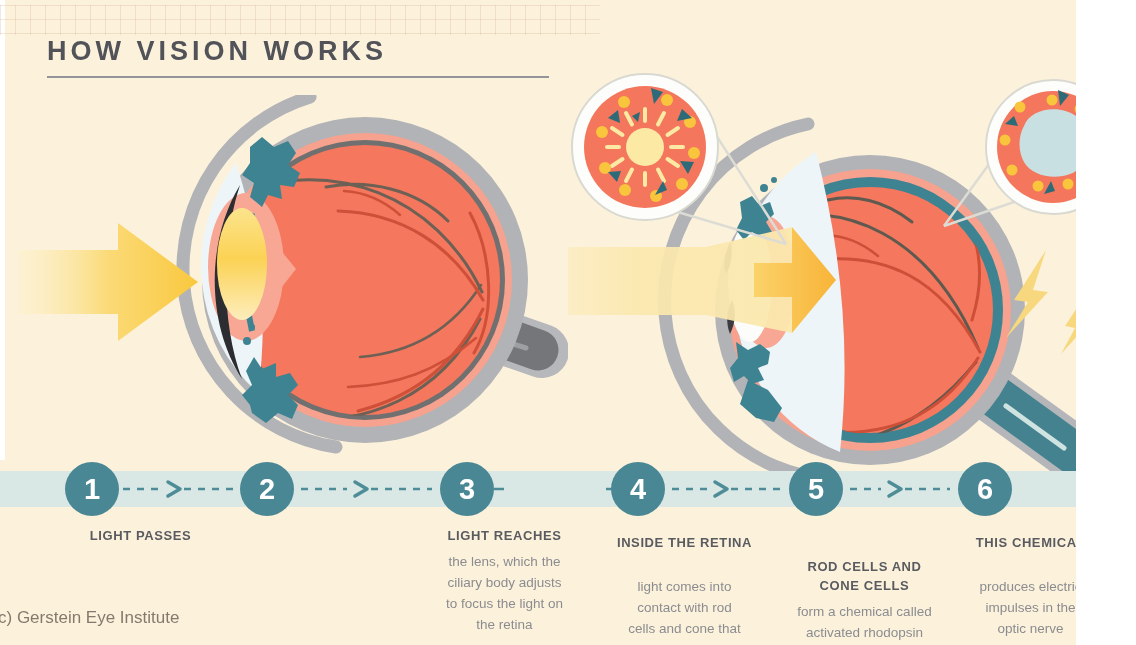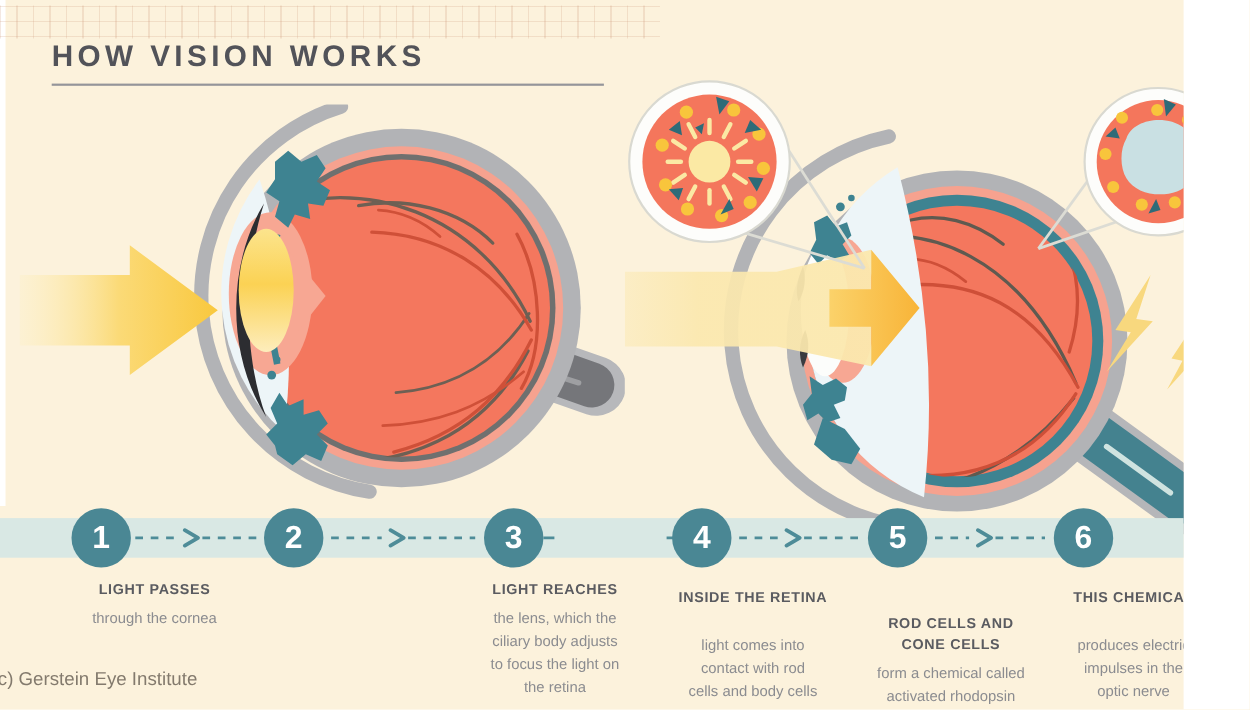--- a/index.html
+++ b/index.html
@@ -307,34 +307,33 @@
     </div>
   <div class="abs num-circle" style="left:789px">
       <span>5</span>
     </div>
   <div class="abs num-circle" style="left:958px">
       <span>6</span>
     </div>
 
   <div class="abs step" style="left:48px;top:527px">
     <div class="step-heading">LIGHT PASSES</div>
-    <div class="step-body mt-sm">through the cornea</div>
   </div>
   <div class="abs step" style="left:412px;top:527px">
     <div class="step-heading">LIGHT REACHES</div>
     <div class="step-body mt-sm">the lens, which the
 ciliary body adjusts
 to focus the light on
 the retina</div>
   </div>
   <div class="abs step" style="left:592px;top:534px">
     <div class="step-heading">INSIDE THE RETINA</div>
     <div class="step-body mt-lg">light comes into
 contact with rod
-cells and body cells</div>
+cells and cone that</div>
   </div>
   <div class="abs step" style="left:772px;top:558px">
     <div class="step-heading">ROD CELLS AND
 CONE CELLS</div>
     <div class="step-body mt-sm">form a chemical called
 activated rhodopsin</div>
   </div>
   <div class="abs step" style="left:938px;top:534px">
     <div class="step-heading">THIS CHEMICAL</div>
     <div class="step-body mt-lg">produces electric

